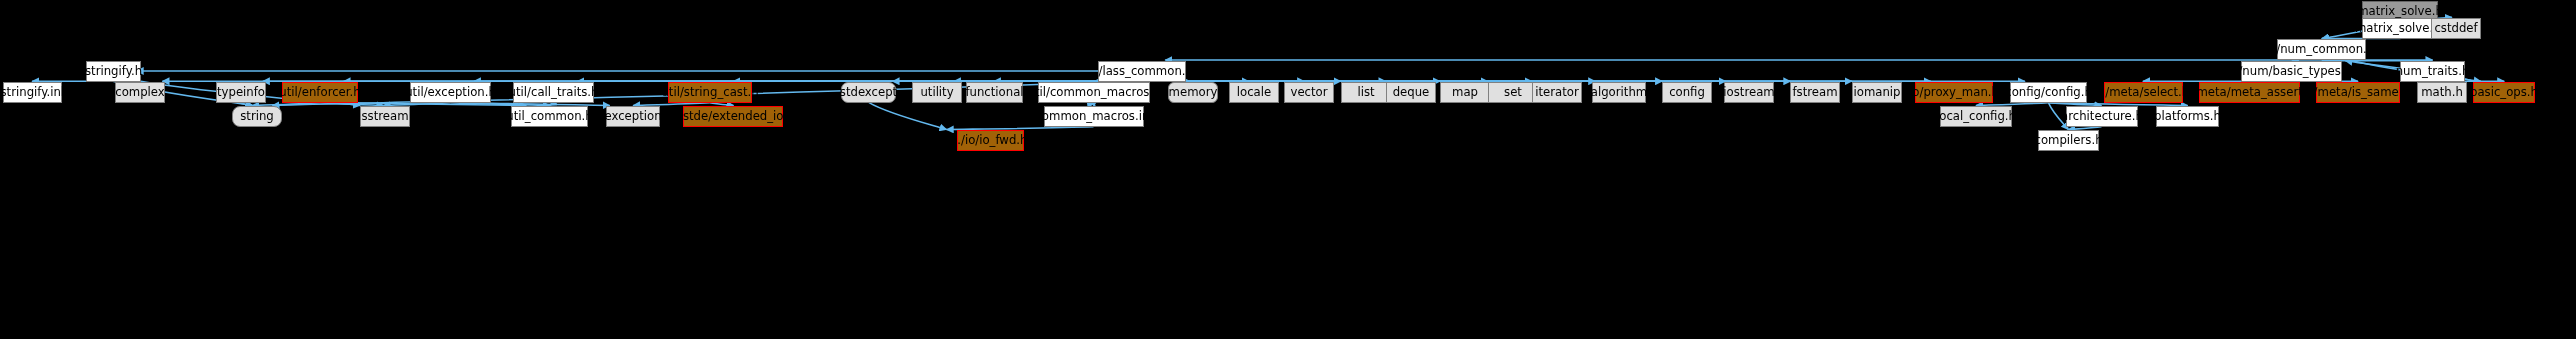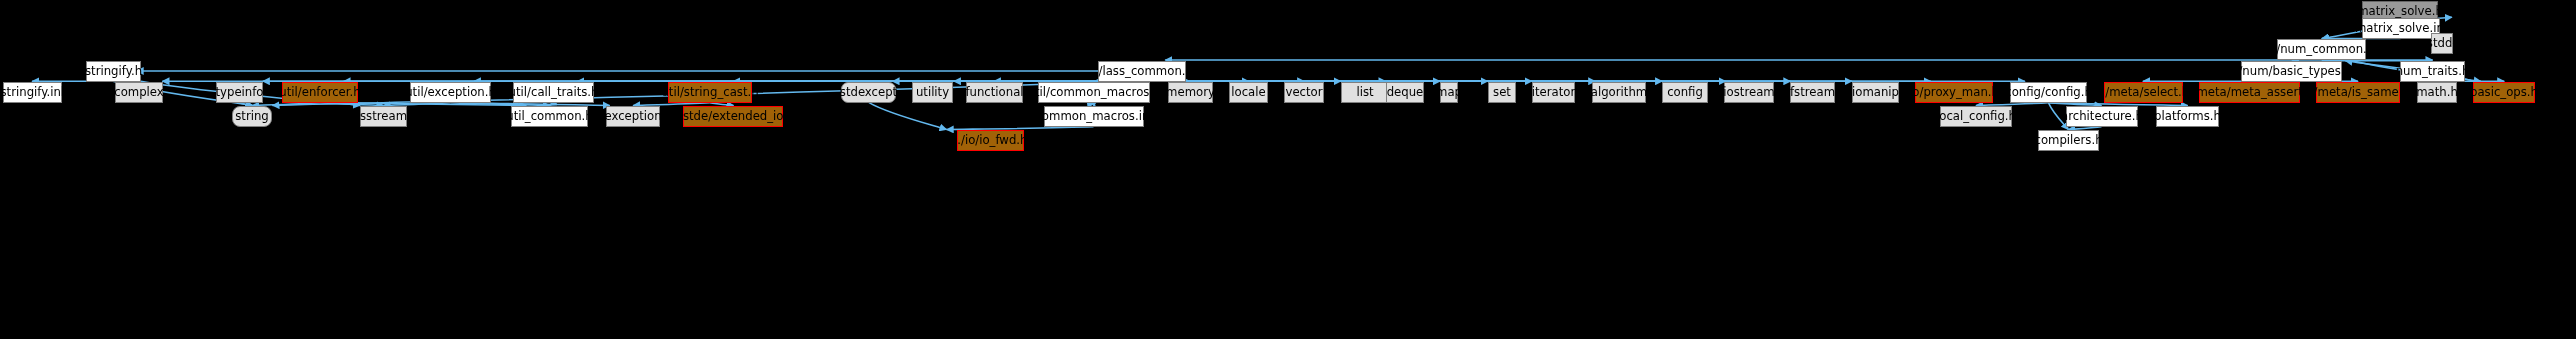--- a/index.html
+++ b/index.html
@@ -17,21 +17,21 @@
     position:absolute;
     box-sizing:border-box;
     display:flex;
     align-items:center;
     justify-content:center;
     white-space:nowrap;
     height:21px;
     font-size:11.7px;
     line-height:1;
     letter-spacing:0px;
-    padding:0 8px;
+    padding:0 24px;
     border:0.7px solid #000;
     color:#000;
     background:#ffffff;
     z-index:5;
   }
   
   .n-sys{ background:#e0e0e0; border:0.7px solid #808080; }
   .n-local{ background:#ffffff; border:0.7px solid #808080; }
   .n-red{ background:#a16207; border:1.4px solid #ff0000; }
   .n-root{ background:#999999; border:0.7px solid #666666; }
@@ -111,38 +111,38 @@
         <path d="M 2970 149 C 2943.75 150.68, 2891.25 152.12, 2865 153" marker-end="url(#ah)"></path>
         <path d="M 2970 149 C 2989.25 150.68, 3027.75 152.12, 3047 153" marker-end="url(#ah)"></path>
         <path d="M 2970 149 C 3020.5 150.68, 3121.5 152.12, 3172 153" marker-end="url(#ah)"></path>
         <path d="M 2970 149 C 2977.25 165.38, 2991.75 179.42000000000002, 2999 188" marker-end="url(#ah)"></path>
         <path d="M 3047 184 C 3035 185.68, 3011 187.12, 2999 188" marker-end="url(#ah)"></path>
       </g>
   </svg>
   <div id="node-layer">
       <div class="node n-root" style="left: 2362px; top: 1.4px; width: 76px;">matrix_solve.h</div>
       <div class="node n-local" style="left: 2362px; top: 18px; width: 78px;">matrix_solve.inl</div>
-      <div class="node n-sys" style="left: 2431px; top: 33px; width: 22px;">cstddef</div>
+      <div class="node n-sys" style="left: 2431px; top: 18px; width: 22px;">cstddef</div>
       <div class="node n-local" style="left: 2277px; top: 39px; width: 89px;">../num_common.h</div>
       <div class="node n-local" style="left: 1098px; top: 61px; width: 88px;">../lass_common.h</div>
       <div class="node n-local" style="left: 86px; top: 61px; width: 55px;">stringify.h</div>
       <div class="node n-local" style="left: 2241px; top: 61px; width: 101px;">../num/basic_types.h</div>
       <div class="node n-local" style="left: 2400px; top: 61px; width: 65px;">num_traits.h</div>
       <div class="node n-local" style="left: 2.8px; top: 82px; width: 59px;">stringify.inl</div>
       <div class="node n-sys" style="left: 115px; top: 82px; width: 48px;">complex</div>
       <div class="node n-sys" style="left: 216px; top: 82px; width: 47px;">typeinfo</div>
       <div class="node n-red" style="left: 282px; top: 82px; width: 76px;">util/enforcer.h</div>
       <div class="node n-local" style="left: 410px; top: 82px; width: 81px;">util/exception.h</div>
       <div class="node n-local" style="left: 513px; top: 82px; width: 81px;">util/call_traits.h</div>
       <div class="node n-red" style="left: 668px; top: 82px; width: 84px;">util/string_cast.h</div>
       <div class="node n-sys" style="left: 841px; top: 82px; width: 55px; border-radius: 7px;">stdexcept</div>
       <div class="node n-sys" style="left: 912px; top: 82px; width: 41px;">utility</div>
       <div class="node n-sys" style="left: 966px; top: 82px; width: 57px;">functional</div>
       <div class="node n-local" style="left: 1038px; top: 82px; width: 112px;">util/common_macros.h</div>
-      <div class="node n-sys" style="left: 1168px; top: 82px; width: 45px;">memory</div>
+      <div class="node n-sys" style="left: 1168px; top: 82px; width: 45px; border-radius: 6px;">memory</div>
       <div class="node n-sys" style="left: 1229px; top: 82px; width: 39px;">locale</div>
       <div class="node n-sys" style="left: 1284px; top: 82px; width: 40px;">vector</div>
       <div class="node n-sys" style="left: 1341px; top: 82px; width: 48px;">list</div>
       <div class="node n-sys" style="left: 1386px; top: 82px; width: 38px;">deque</div>
       <div class="node n-sys" style="left: 1440px; top: 82px; width: 14px;">map</div>
       <div class="node n-sys" style="left: 1488px; top: 82px; width: 28px;">set</div>
       <div class="node n-sys" style="left: 1532px; top: 82px; width: 43px;">iterator</div>
       <div class="node n-sys" style="left: 1592px; top: 82px; width: 54px;">algorithm</div>
       <div class="node n-sys" style="left: 1662px; top: 82px; width: 46px;">config</div>
       <div class="node n-sys" style="left: 1724px; top: 82px; width: 50px;">iostream</div>

